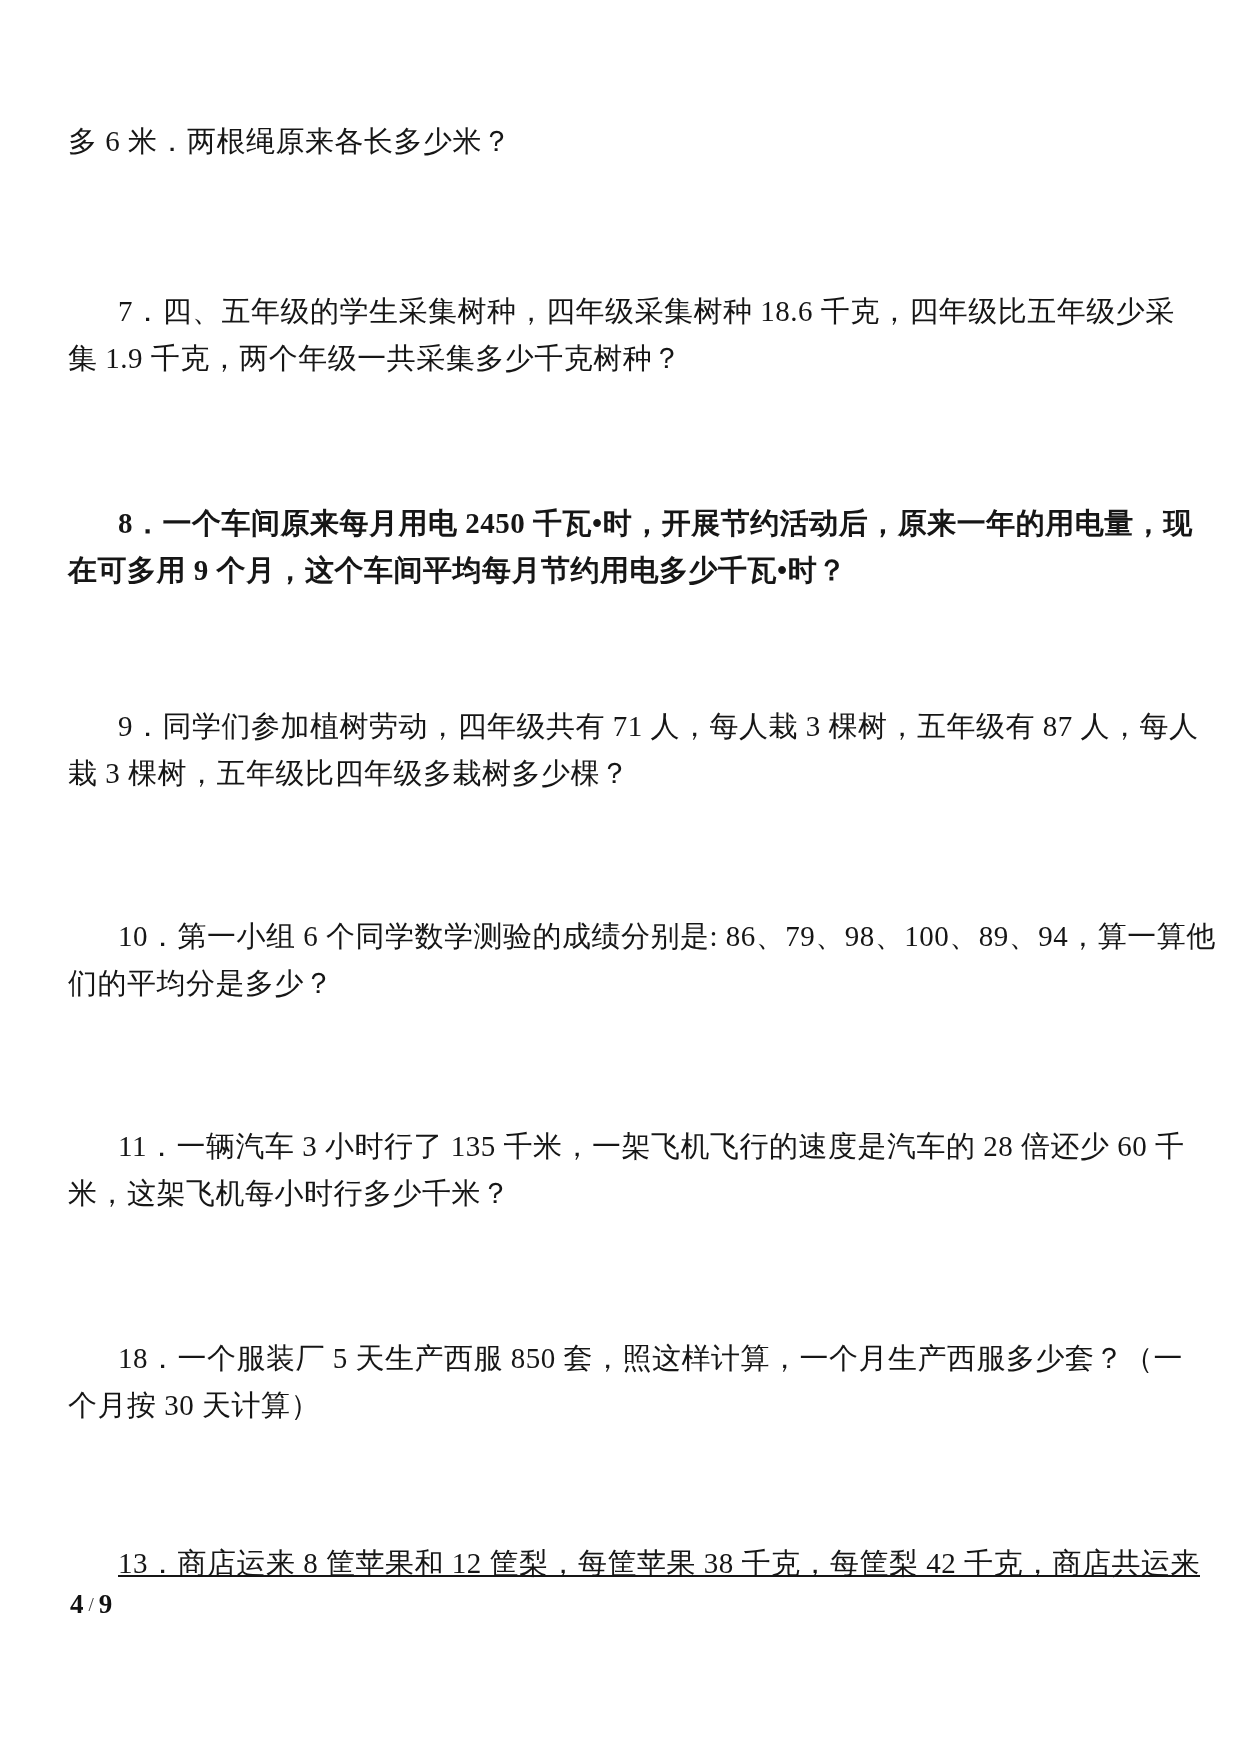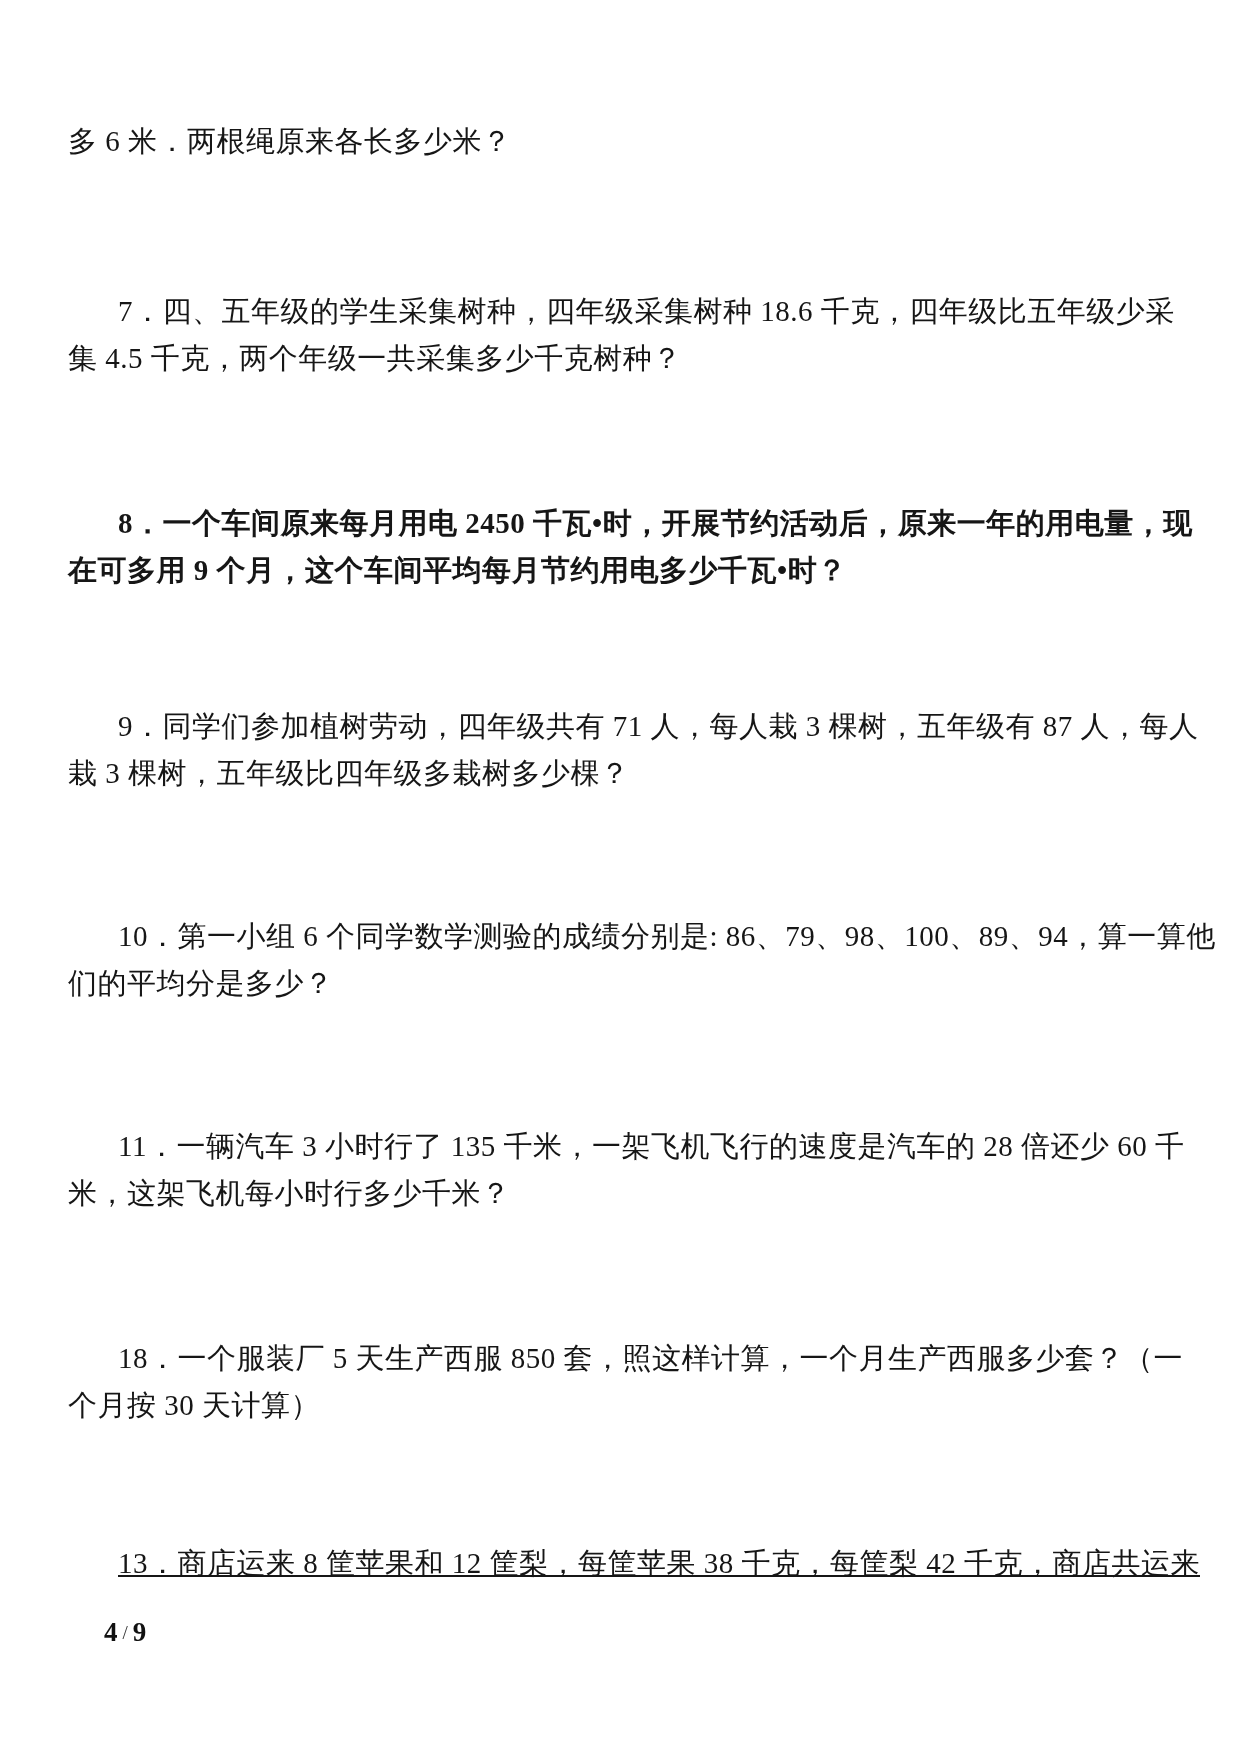--- a/index.html
+++ b/index.html
@@ -34,22 +34,22 @@
   }
   
   .p1 { margin-top: 123px; }
   .p2 { margin-top: 118px; font-weight: bold; }
   .p3 { margin-top: 109px; }
   .p4 { margin-top: 116px; }
   .p5 { margin-top: 116px; }
   .p6 { margin-top: 118px; }
   .p7 { margin-top: 111px; text-decoration: underline; }
   #footer {
-    margin-top: 28px;
-    padding-left: 104px;
+    margin-top: 0;
+    padding-left: 70px;
     font-weight: bold;
     font-size: 27px;
     line-height: 34px;
     color: #111111;
   }
   #footer .sep {
     font-weight: normal;
     font-size: 19px;
     padding: 0 5px;
     color: #333333;
@@ -60,21 +60,21 @@
 </head>
 <body>
 
 <div id="page">
   <main id="content">
       <div class="para p0">
         <div class="line">多 6 米．两根绳原来各长多少米？</div>
       </div>
       <div class="para p1">
         <div class="line first">7．四、五年级的学生采集树种，四年级采集树种 18.6 千克，四年级比五年级少采</div>
-        <div class="line">集 4.5 千克，两个年级一共采集多少千克树种？</div>
+        <div class="line">集 1.9 千克，两个年级一共采集多少千克树种？</div>
       </div>
       <div class="para p2">
         <div class="line first">8．一个车间原来每月用电 2450 千瓦•时，开展节约活动后，原来一年的用电量，现</div>
         <div class="line">在可多用 9 个月，这个车间平均每月节约用电多少千瓦•时？</div>
       </div>
       <div class="para p3">
         <div class="line first">9．同学们参加植树劳动，四年级共有 71 人，每人栽 3 棵树，五年级有 87 人，每人</div>
         <div class="line">栽 3 棵树，五年级比四年级多栽树多少棵？</div>
       </div>
       <div class="para p4">

